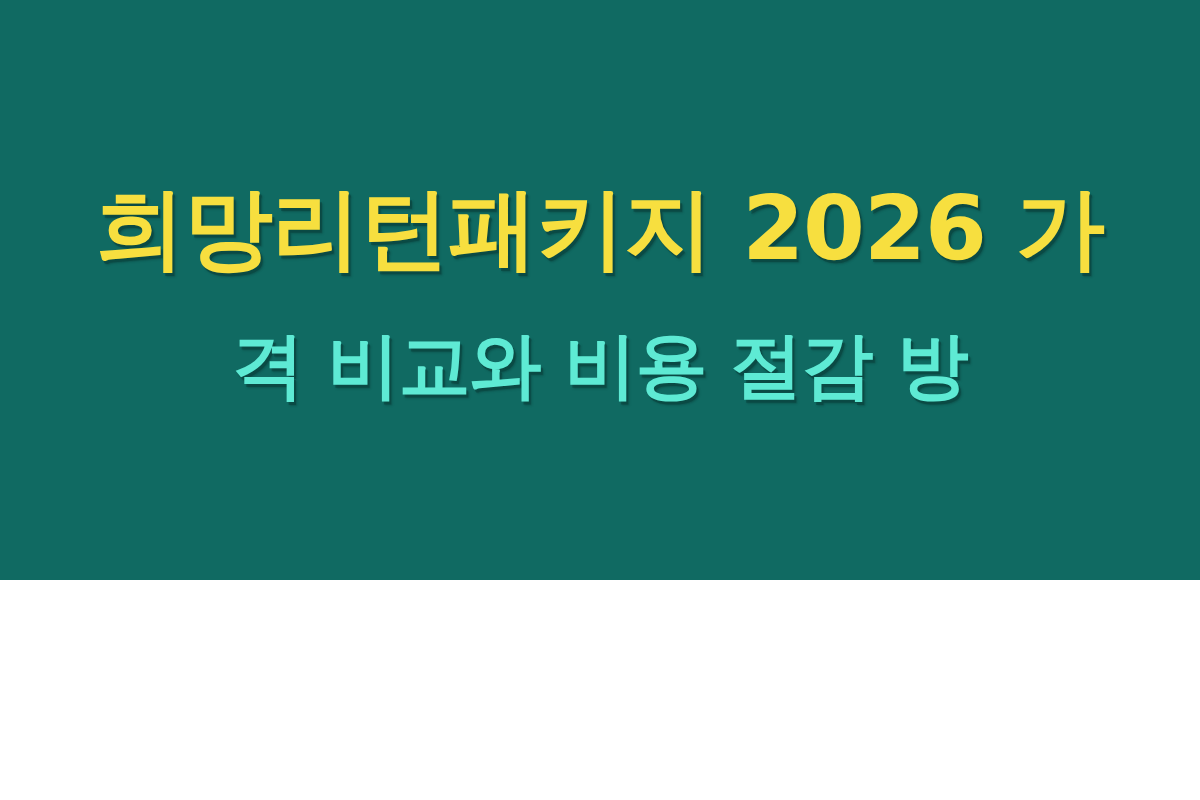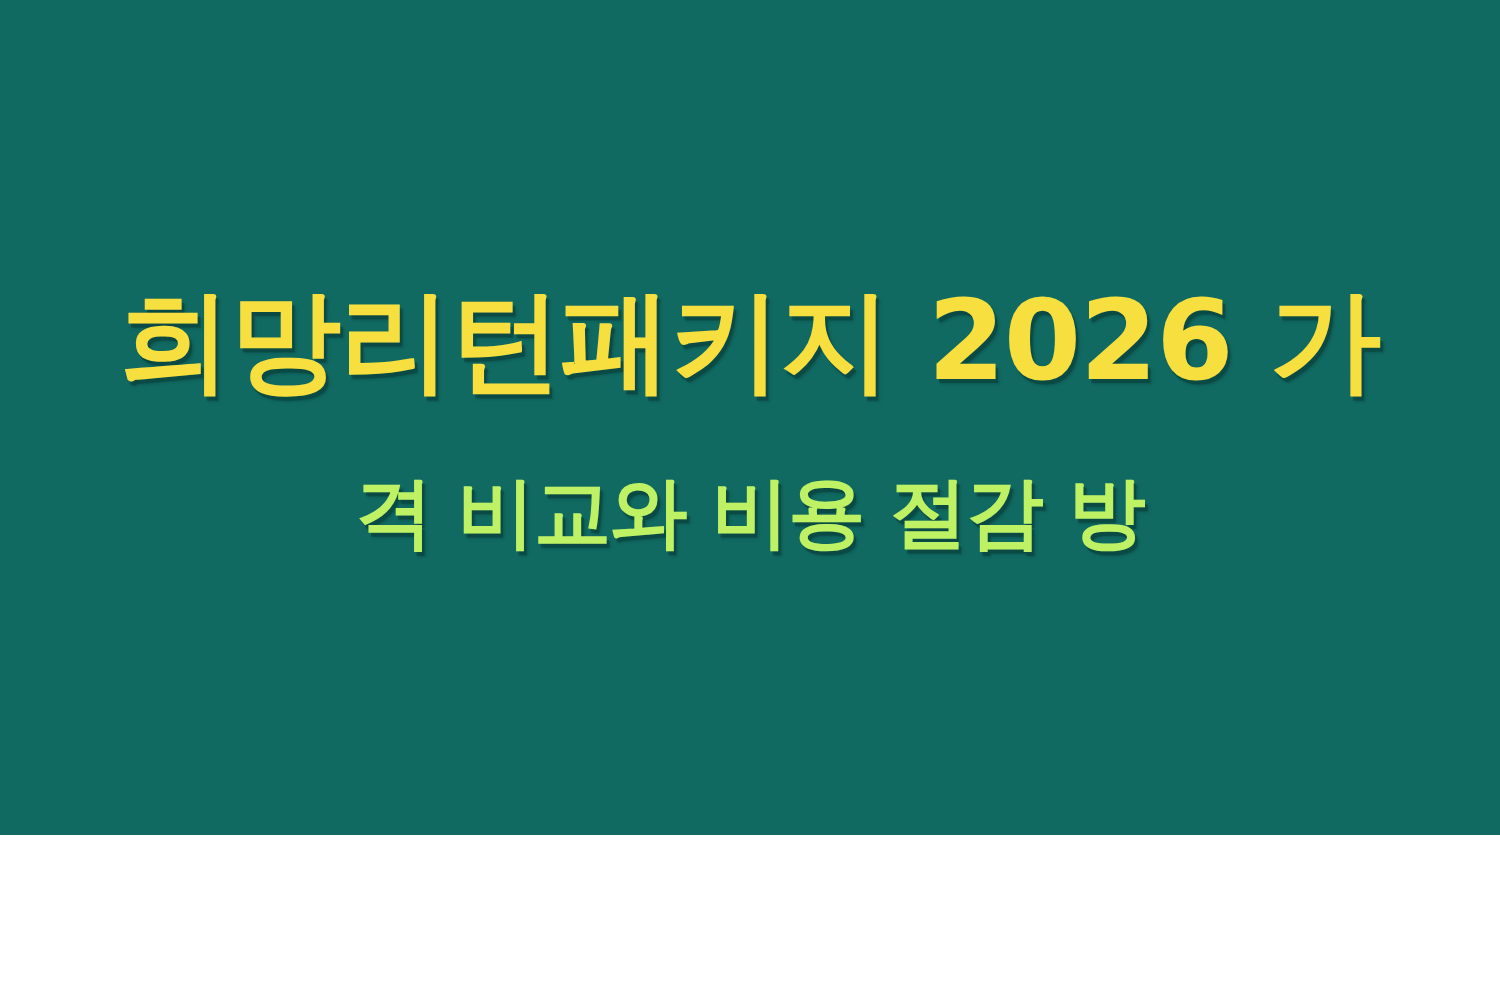--- a/index.html
+++ b/index.html
@@ -11,21 +11,21 @@
     width: 1200px;
     height: 800px;
     overflow: hidden;
     font-family: "DejaVu Sans", "Liberation Sans", sans-serif;
   }
 
   #thumbnail-canvas {
     position: relative;
     box-sizing: border-box;
     width: 1200px;
-    height: 668px;
+    height: 580px;
     display: flex;
     align-items: center;
     justify-content: center;
     background-color: #106a62;
   }
 
   #headline-block {
     width: 1060px;
     text-align: center;
     display: flex;
@@ -59,18 +59,18 @@
 </style>
 </head>
 <body>
 
 <div id="thumbnail-canvas" style="background-color: rgb(16, 106, 98);">
 
   <div id="headline-block">
 
     <span class="headline-line line-1" style="color: rgb(247, 223, 63); font-size: 89.0264px;">희망리턴패키지 2026 가</span>
 
-    <span class="headline-line line-2" style="color: #bef264; font-size: 62px;">격 비교와 비용 절감 방</span>
+    <span class="headline-line line-2" style="color: #5eead4; font-size: 72px;">격 비교와 비용 절감 방</span>
 
 
   </div>
 
 </div>
 
 </body></html>

